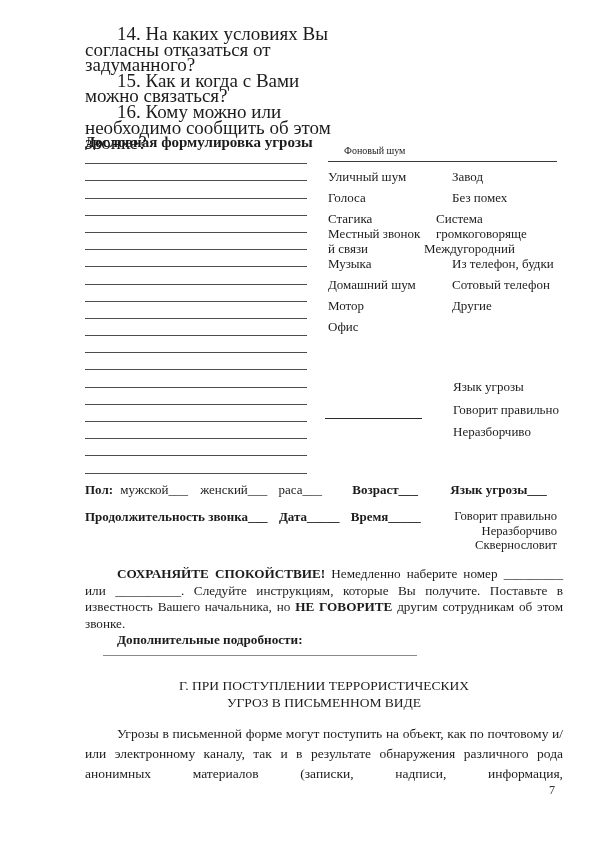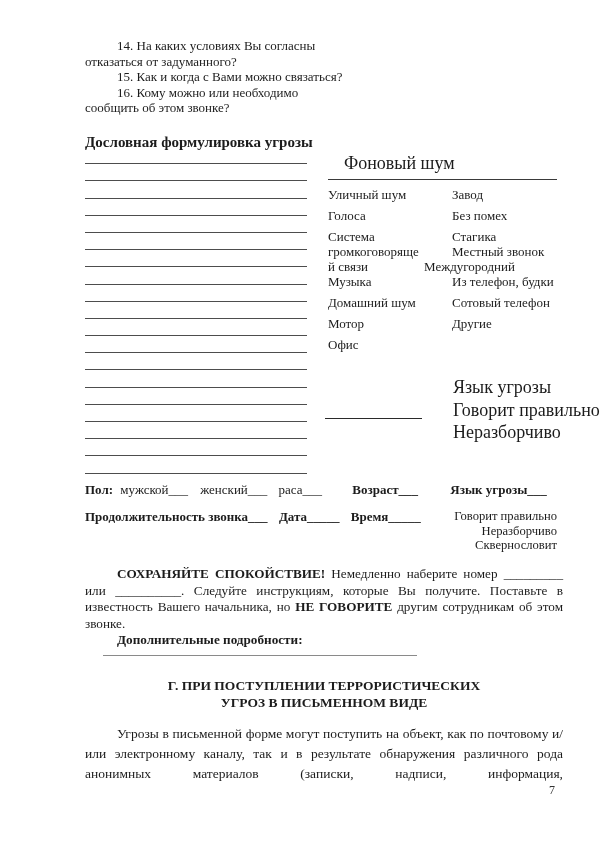--- a/index.html
+++ b/index.html
@@ -5,38 +5,38 @@
   html,body{margin:0;padding:0;background:#ffffff;}
   .page{
     position:relative;
     width:600px;height:848px;
     background:#ffffff;
     font-family:"Liberation Serif","DejaVu Serif",serif;
     color:#1c1c1c;
     overflow:hidden;
   }
   
-  .questions{position:absolute;left:85px;top:38px;width:258px;font-size:13px;line-height:15.6px;}
+  .questions{position:absolute;left:85px;top:26px;width:258px;font-size:19px;line-height:15.6px;}
   .questions p{margin:0;text-indent:32px;}
   
   .verbatim-title{position:absolute;left:85px;top:134px;width:240px;font-size:15px;font-weight:bold;margin:0;}
   .blank-lines{position:absolute;left:85px;top:147px;width:222px;}
   .blank-line{height:16.2px;border-bottom:1px solid #4d4d4d;}
   
   .noise{position:absolute;left:328px;top:137px;width:232px;font-size:13px;}
-  .noise-title{margin:16px 0 0 16px;padding-bottom:2px;font-weight:normal;font-size:18px;}
+  .noise-title{margin:8px 0 0 16px;padding-bottom:2px;font-weight:normal;font-size:10px;}
   .noise-rule{border:none;border-top:1.3px solid #3a3a3a;margin:3px 0 7px 0;width:229px;}
   .noise-row{display:flex;margin-bottom:6px;line-height:15px;}
   .noise-row.tight{margin-bottom:0;}
   .noise-cell{white-space:pre-line;}
   .noise-left{width:124px;flex:none;}
   .noise-right{flex:1;}
   .noise-right.pull-left{margin-left:-28px;}
   
-  .language-block{position:absolute;left:453px;top:376px;font-size:18px;line-height:22.5px;}
+  .language-block{position:absolute;left:453px;top:376px;font-size:13px;line-height:22.5px;}
   .language-block div{white-space:nowrap;}
   .lang-underline{position:absolute;left:325px;top:404px;width:97px;height:14px;border-bottom:1.3px solid #2a2a2a;}
   
   .gender-row{position:absolute;left:85px;top:482px;width:490px;font-size:13px;white-space:nowrap;}
   .gender-row .b{font-weight:bold;}
   .gr-male{margin-left:4px;}
   .gr-female{margin-left:9px;text-align:center;}
   .gr-race{margin-left:8px;}
   .gr-age{margin-left:27px;}
   .gr-lang{margin-left:29px;}
@@ -45,21 +45,21 @@
   .dr-date{margin-left:8px;}
   .dr-time{margin-left:8px;}
   .speech-notes{position:absolute;right:43px;top:509px;width:170px;text-align:right;font-size:12.6px;line-height:14.5px;}
   
   .calm{position:absolute;left:85px;top:566px;width:478px;font-size:13.2px;line-height:16.6px;text-align:justify;text-indent:32px;margin:0;}
   .calm .b{font-weight:bold;}
   
   .details-label{position:absolute;left:117px;top:632px;font-size:13.2px;font-weight:bold;}
   .details-line{position:absolute;left:103px;top:641px;width:314px;height:14px;border-bottom:1px solid #8a8a8a;}
   
-  .section-heading{position:absolute;left:85px;top:678px;width:478px;text-align:center;font-weight:bold;font-size:13.5px;line-height:16.6px;}
+  .section-heading{position:absolute;left:85px;top:678px;width:478px;text-align:center;font-weight:normal;font-size:13.5px;line-height:16.6px;}
   
   .written{position:absolute;left:85px;top:724px;width:478px;font-size:13.5px;line-height:20px;text-align:justify;text-align-last:justify;text-indent:32px;margin:0;}
   
   .page-number{position:absolute;left:549px;top:783px;font-size:12px;color:#333;}
 </style>
 </head>
 <body>
 
 <div class="page">
 
@@ -97,24 +97,24 @@
     <hr class="noise-rule">
     <div class="noise-row">
       <span class="noise-cell noise-left">Уличный шум</span>
       <span class="noise-cell noise-right">Завод</span>
     </div>
     <div class="noise-row">
       <span class="noise-cell noise-left">Голоса</span>
       <span class="noise-cell noise-right">Без помех</span>
     </div>
     <div class="noise-row tight">
+      <span class="noise-cell noise-right">Стагика
+Местный звонок</span>
       <span class="noise-cell noise-left">Система
 громкоговоряще</span>
-      <span class="noise-cell noise-right">Стагика
-Местный звонок</span>
     </div>
     <div class="noise-row tight">
       <span class="noise-cell noise-left">й связи</span>
       <span class="noise-cell noise-right pull-left">Междугородний</span>
     </div>
     <div class="noise-row">
       <span class="noise-cell noise-left">Музыка</span>
       <span class="noise-cell noise-right">Из телефон, будки</span>
     </div>
     <div class="noise-row">

